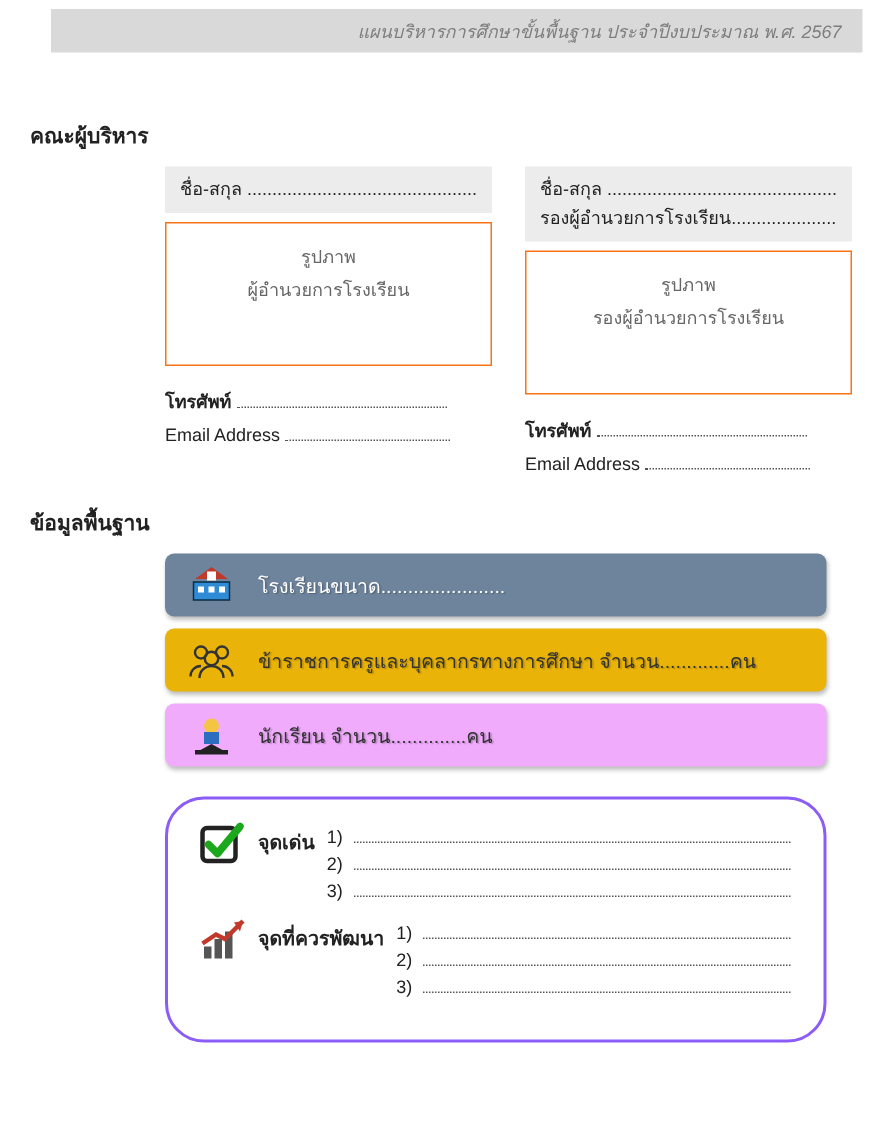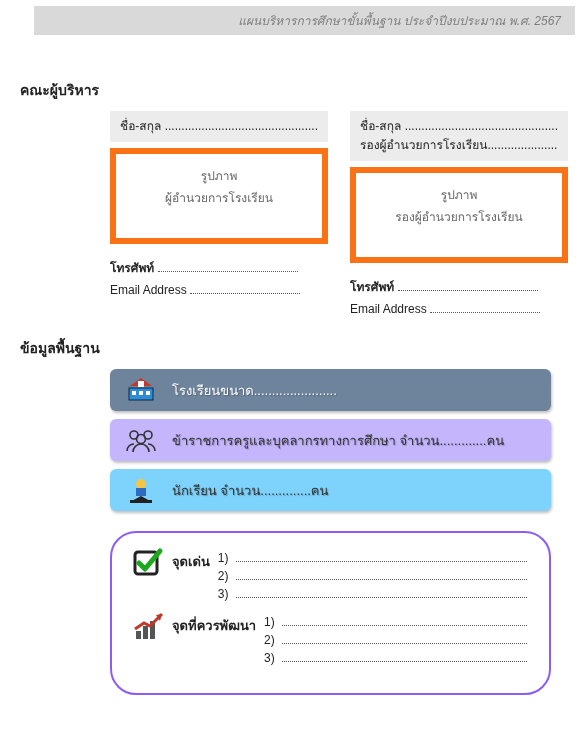--- a/index.html
+++ b/index.html
@@ -33,21 +33,21 @@
   }
   .admin-col { flex: 1; display:flex; flex-direction:column; }
   .name-box {
     background: #ececec;
     padding: 6px 10px 6px 10px;
     font-size: 12px;
     line-height: 1.6;
   }
   .name-box .line { white-space: nowrap; overflow:hidden; }
   .photo-box {
-    border: 6px solid #f97316;
+    border: 1px solid #f97316;
     height: 96px;
     margin-top: 6px;
     text-align: center;
     padding-top: 12px;
     color: #666;
     font-size: 12px;
     line-height: 1.8;
   }
   .info-row {
     margin-top: 14px;
@@ -75,22 +75,22 @@
     width: 62px;
     display:flex;
     align-items:center;
     justify-content:center;
   }
   .pill .text {
     font-size: 13px;
     text-shadow: 1px 1px 1px rgba(0,0,0,0.25);
   }
   .pill.blue  { background:#6e849c; color:#fff; }
-  .pill.grey  { background:#c4b5fd; color:#333; }
-  .pill.grey2 { background:#7dd3fc; color:#333; }
+  .pill.grey  { background:#eab308; color:#333; }
+  .pill.grey2 { background:#f0abfc; color:#333; }
   .round-box {
     border: 2px solid #8b5cf6;
     border-radius: 26px;
     margin: 20px 10px 8px 90px;
     padding: 14px 22px 18px 20px;
   }
   .rb-row { display:flex; align-items:flex-start; margin-bottom:6px; }
   .rb-icon { width: 40px; flex:none; }
   .rb-label { font-weight:bold; font-size:13px; flex:none; padding-top:4px; margin-right:8px; }
   .rb-lines { flex:1; font-size:12px; padding-top:4px; }

